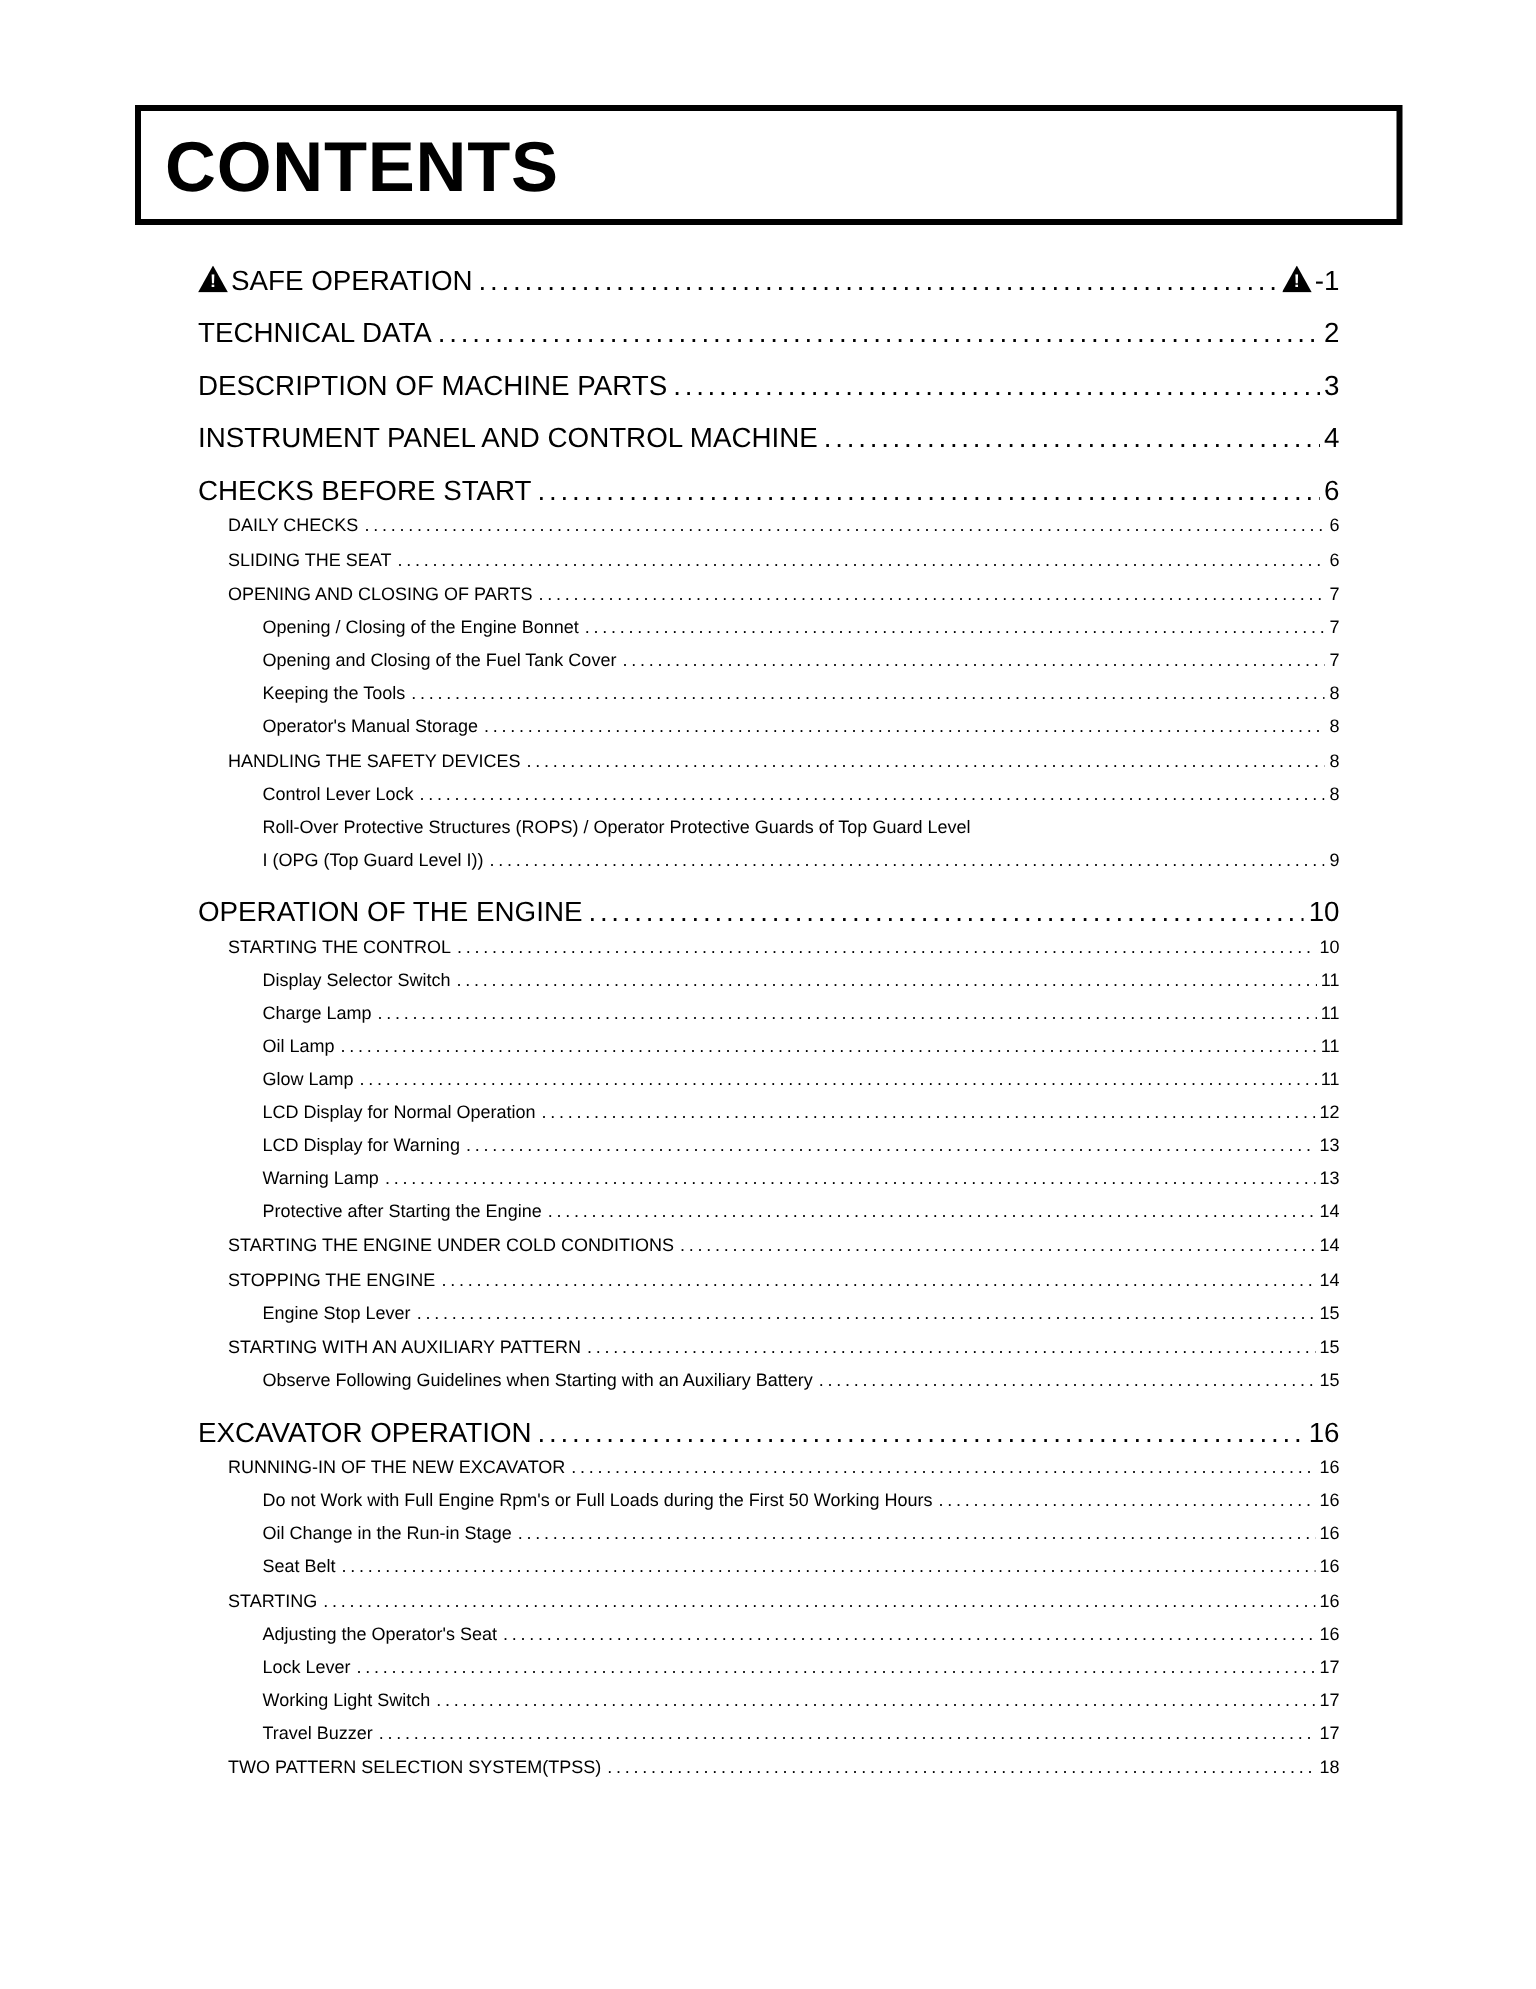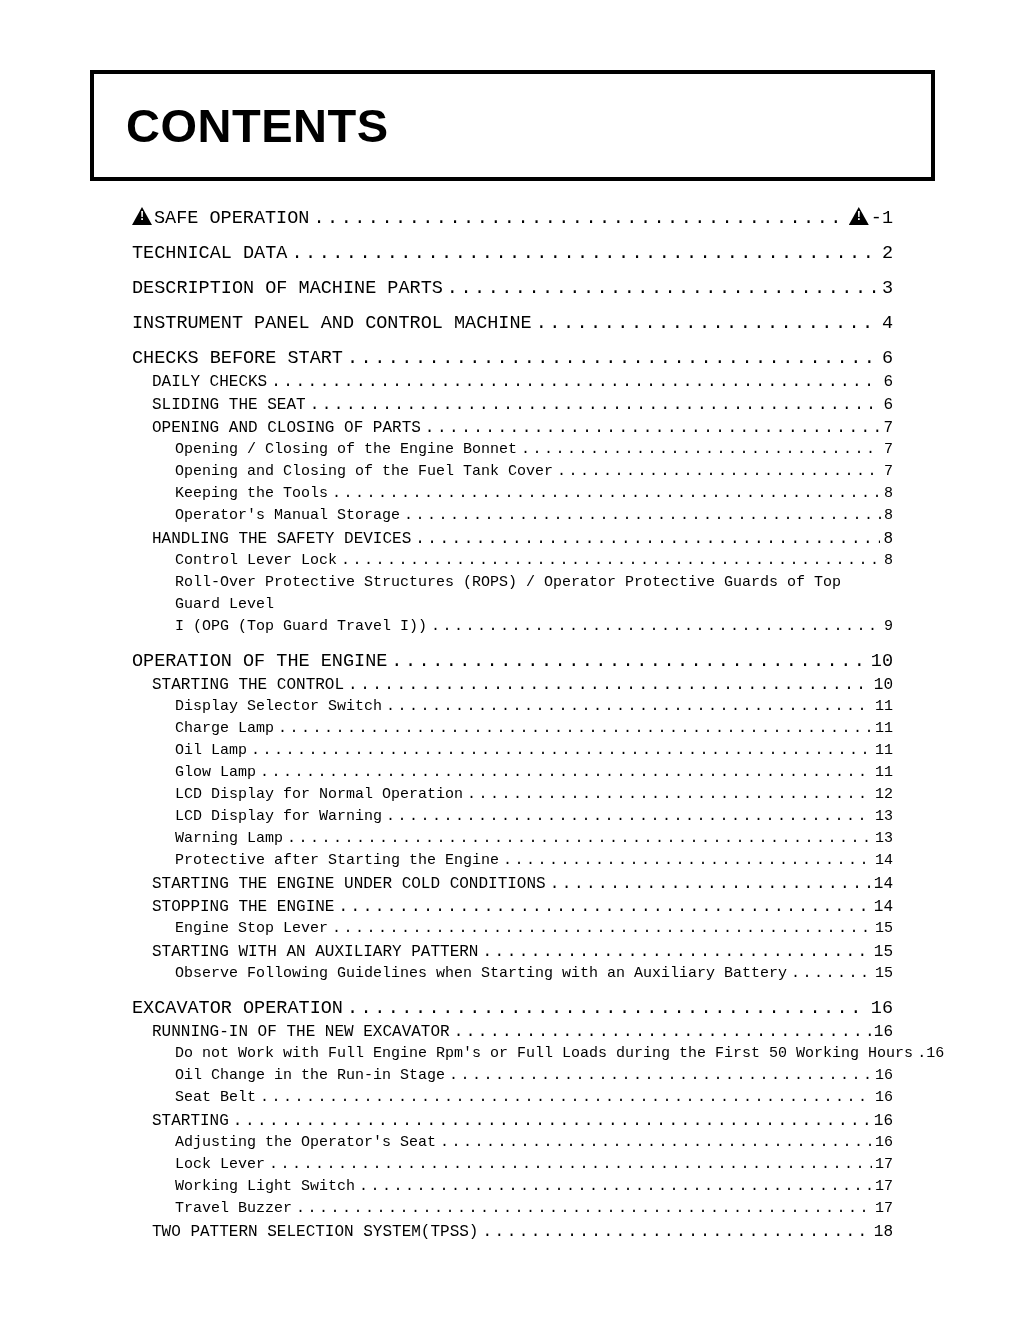--- a/index.html
+++ b/index.html
@@ -10,43 +10,42 @@
     font-family: "Liberation Sans", sans-serif;
     overflow: hidden;
   }
   .page {
     position: relative;
     width: 1024px; height: 1326px;
     padding: 70px 89px 0 90px;
   }
   .title-box {
     border: 4px solid #000;
-    height: 111px;
+    height: 80px;
     display: flex;
     align-items: center;
-    padding-left: 32px;
+    padding-left: 16px;
   }
   .title-box h1 {
     font-size: 47px;
     font-weight: bold;
     letter-spacing: 0.5px;
   }
   .toc {
     margin: 26px 42px 0 42px;
-    font-family: Liberation Mono, monospace;
   }
   .toc-row {
     display: flex;
     align-items: baseline;
     line-height: 22px;
   }
   .toc-row .label { white-space: nowrap; }
   .level-0 { font-size: 18.5px; margin-top: 13px; }
-  .level-1 { font-size: 16px; padding-left: 20px; margin-top: 1px; }
-  .level-2 { font-size: 15px; padding-left: 43px; }
+  .level-1 { font-size: 12px; padding-left: 20px; margin-top: 1px; }
+  .level-2 { font-size: 12px; padding-left: 43px; }
   .dots {
     flex: 1 1 auto;
     overflow: hidden;
     white-space: nowrap;
     margin: 0 3px 0 4px;
     min-width: 6px;
   }
   .dots::after {
     content: "..................................................................................................................................................................................................................";
     letter-spacing: 2.5px;
@@ -169,21 +168,21 @@
     <span class="dots"></span>
     <span class="pageno">8</span>
   </div>
 
   <div class="toc-row level-2 continued">
     <span class="label">Roll-Over Protective Structures (ROPS) / Operator Protective Guards of Top Guard Level</span>
 
   </div>
 
   <div class="toc-row level-2">
-    <span class="label">I (OPG (Top Guard Travel I))</span>
+    <span class="label">I (OPG (Top Guard Level I))</span>
     <span class="dots"></span>
     <span class="pageno">9</span>
   </div>
 
   <div class="toc-row level-0">
     <span class="label">OPERATION OF THE ENGINE</span>
     <span class="dots"></span>
     <span class="pageno">10</span>
   </div>
 

